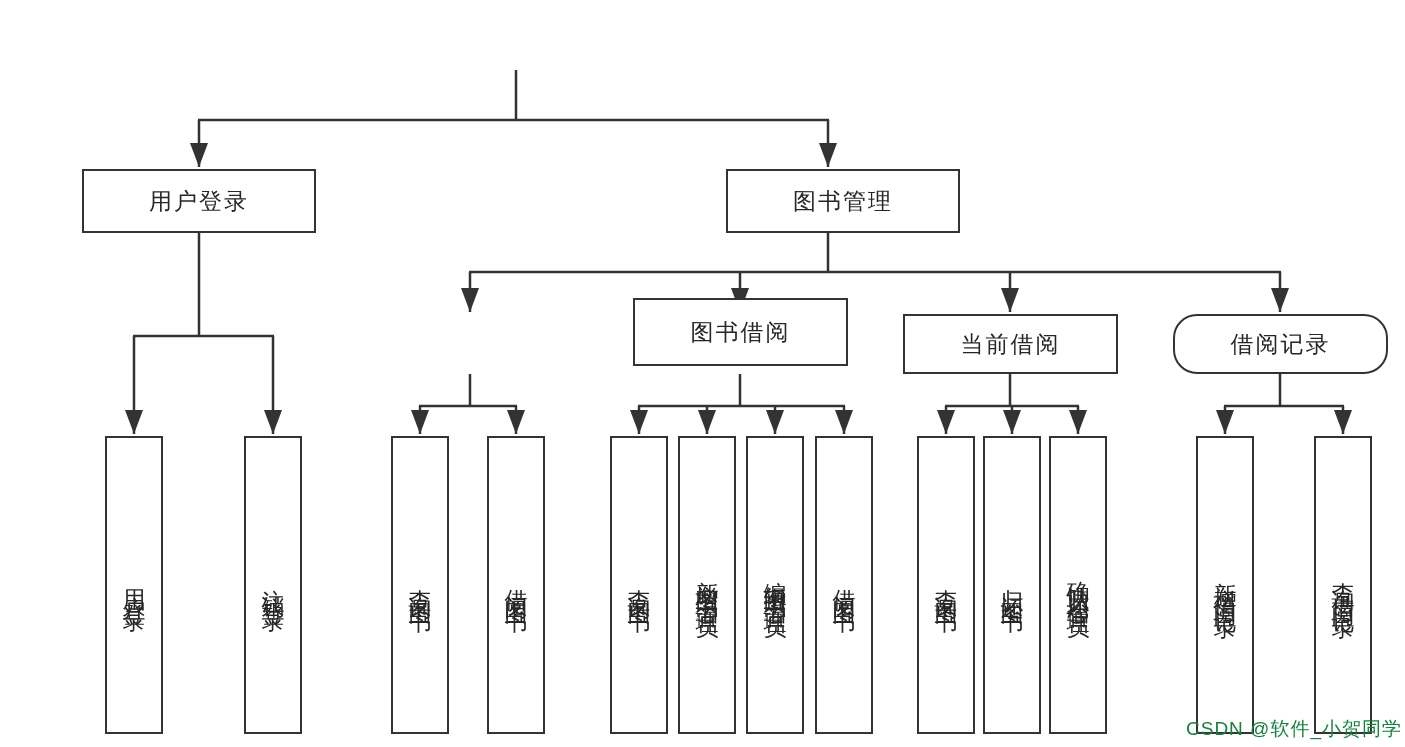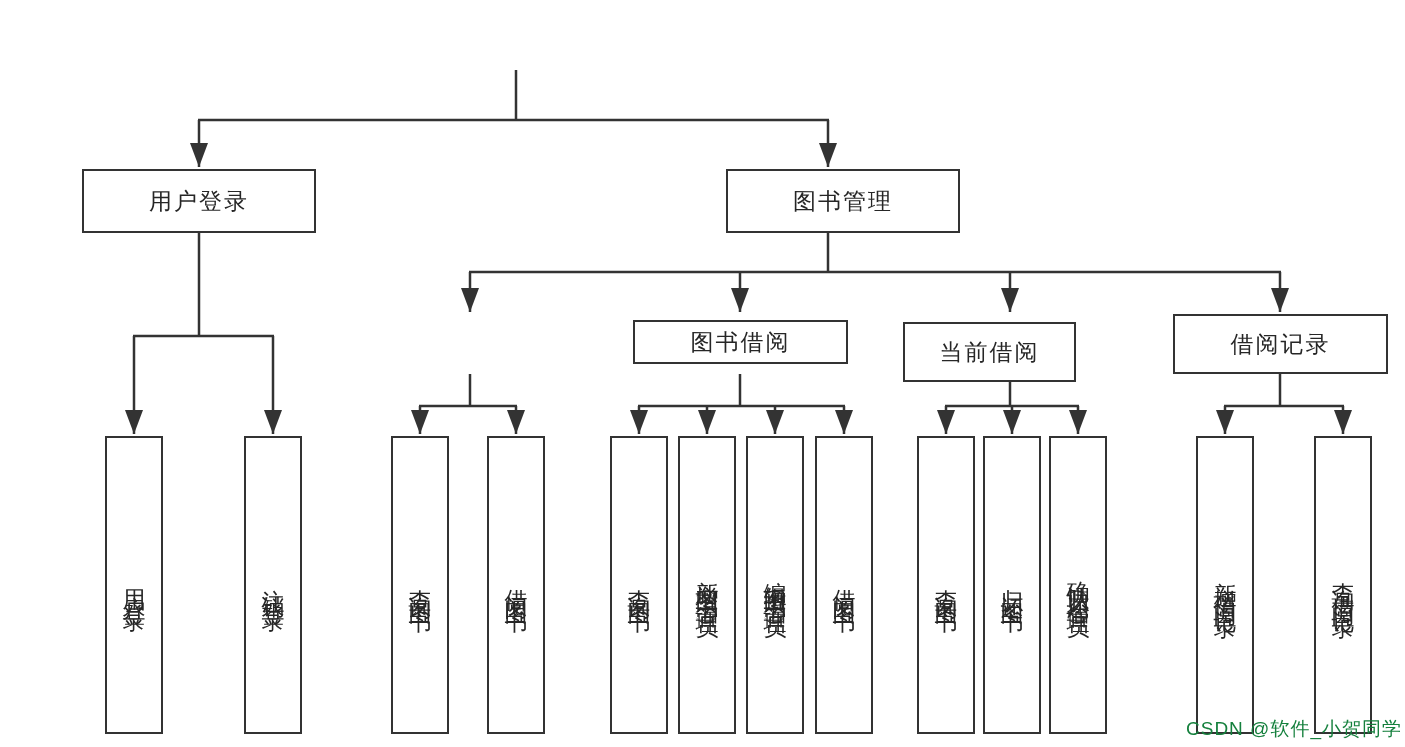--- a/index.html
+++ b/index.html
@@ -47,23 +47,23 @@
     white-space: nowrap;
   }
   .vnode.long .vtext {
     letter-spacing: 5px;
   }
   
   .n-root           { left: 12px;   top: 13px;  width: 1008px; height: 57px; }
   .n-user-login     { left: 82px;   top: 169px; width: 234px;  height: 64px; }
   .n-book-mgmt      { left: 711px;  top: 169px; width: 234px;  height: 64px; margin-left: 15px; }
   .n-new-books      { left: 363px;  top: 314px; width: 215px;  height: 60px; }
-  .n-book-borrow    { left: 633px;  top: 320px; width: 215px;  height: 44px; }
-  .n-current-borrow { left: 903px;  top: 322px; width: 173px;  height: 60px; }
-  .n-borrow-records { left: 1173px; top: 314px; width: 215px;  height: 60px; }
+  .n-book-borrow    { left: 633px;  top: 298px; width: 215px;  height: 68px; }
+  .n-current-borrow { left: 903px;  top: 314px; width: 215px;  height: 60px; }
+  .n-borrow-records { left: 1173px; top: 314px; width: 215px;  height: 60px; border-radius: 24px; }
   .leaf { top: 436px; width: 58px; height: 298px; }
   .l-ul-0 { left: 105px; }  .l-ul-1 { left: 244px; }
   .l-nb-0 { left: 391px; }  .l-nb-1 { left: 487px; }
   .l-bb-0 { left: 610px; }  .l-bb-1 { left: 678px; }
   .l-bb-2 { left: 746px; }  .l-bb-3 { left: 815px; }
   .l-cb-0 { left: 917px; }  .l-cb-1 { left: 983px; }
   .l-cb-2 { left: 1049px; }
   .l-br-0 { left: 1196px; } .l-br-1 { left: 1314px; }
   #watermark {
     position: absolute;

